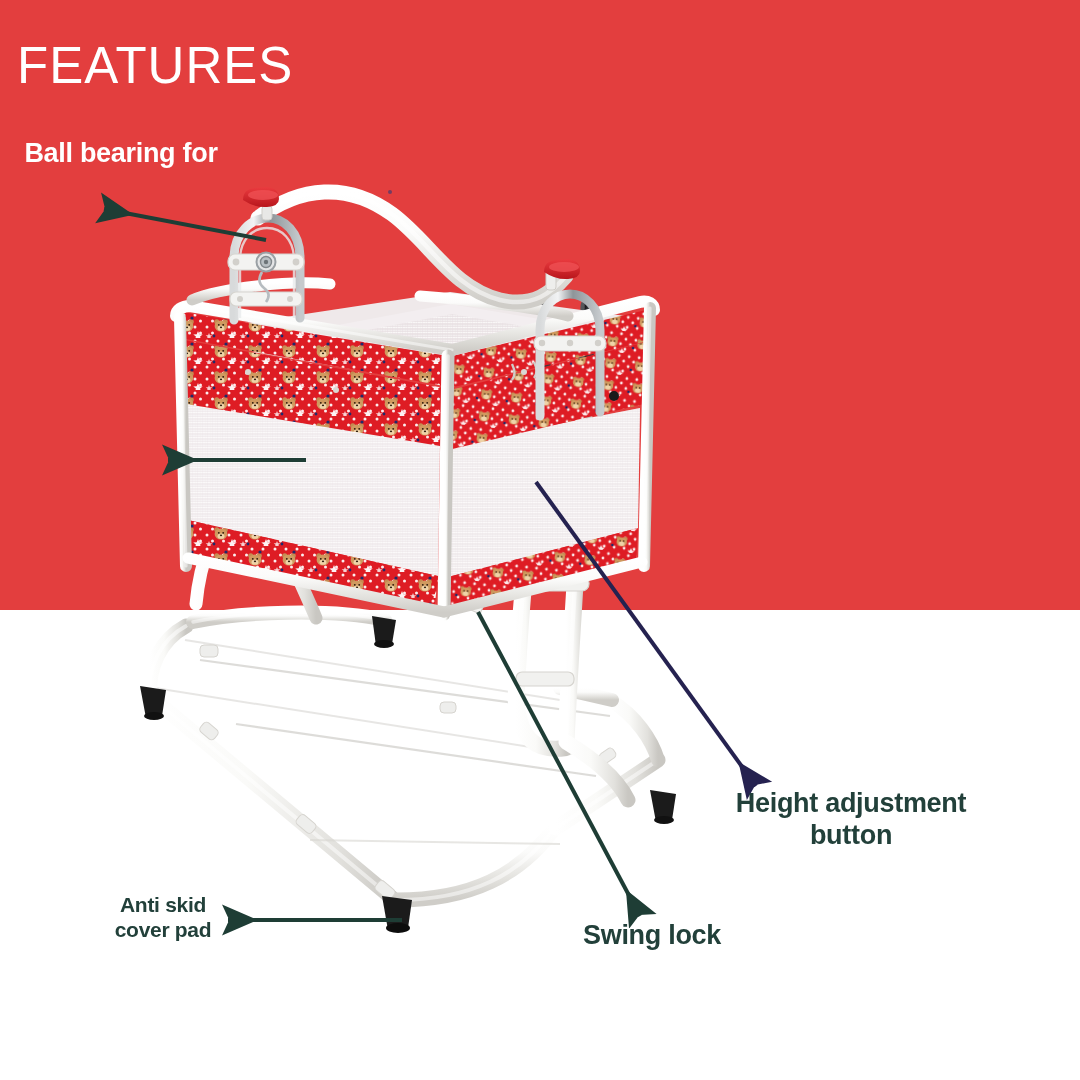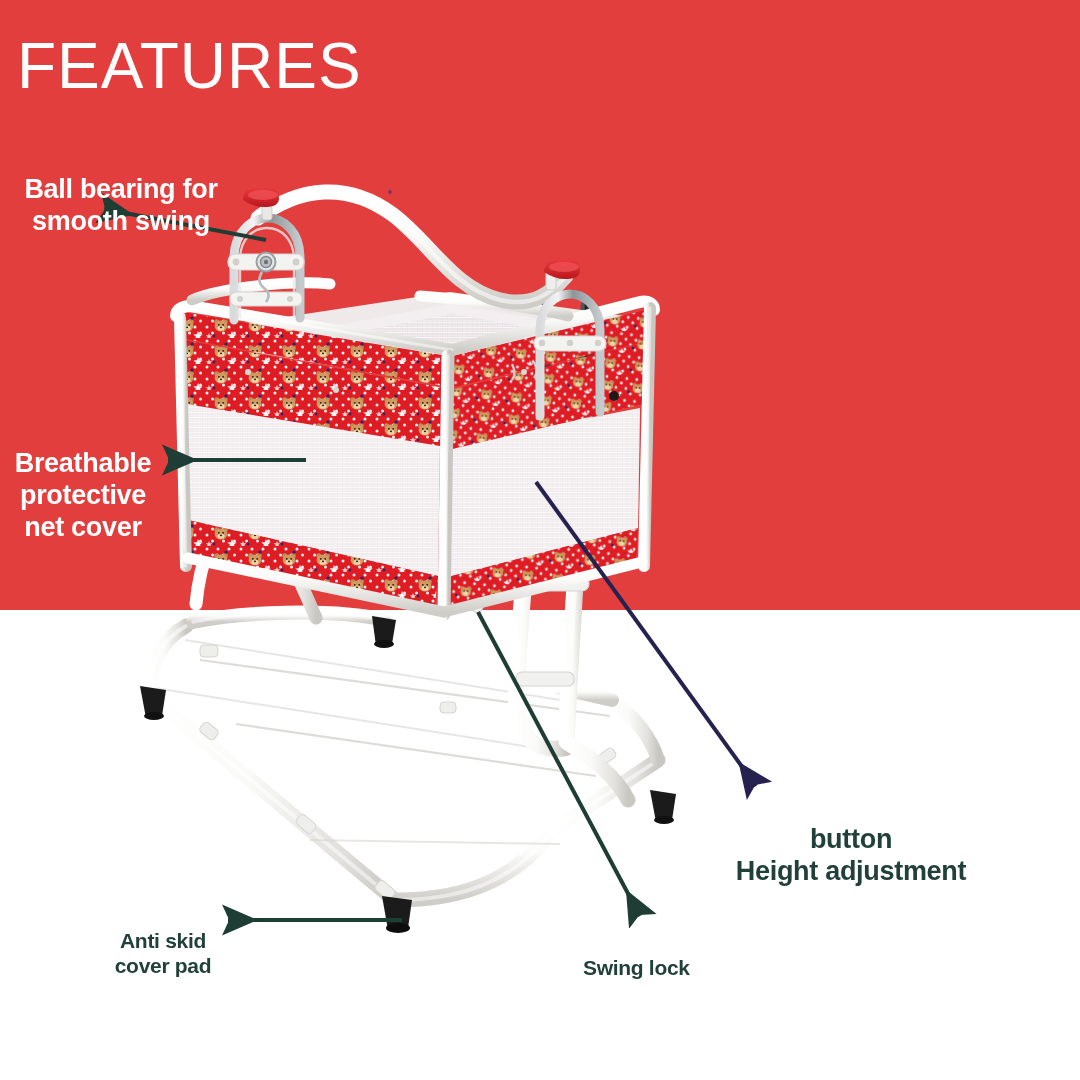--- a/index.html
+++ b/index.html
@@ -25,54 +25,53 @@
   .band-white{
     position:absolute; left:0; top:610px;
     width:1080px; height:470px;
     background:#ffffff;
   }
 
   
   .page-title{
     position:absolute;
     left:17px; top:24px;
-    font-size:64px;
+    font-size:51px;
     line-height:84px;
     font-weight:300;
     letter-spacing:1px;
     color:#ffffff;
     white-space:nowrap;
   }
 
   
   .label{
     position:absolute;
     font-weight:bold;
     line-height:1.18;
     letter-spacing:-0.3px;
-    margin-top:36px;
   }
   .label.on-red{ color:#ffffff; }
   .label.on-white{ color:#22403A; }
 
   #label-ball{
     left:0px; top:138px; width:242px;
     text-align:center; font-size:27px;
   }
   #label-net{
     left:0px; top:412px; width:166px;
     text-align:center; font-size:27px;
   }
   #label-height{
     left:716px; top:788px; width:270px;
     text-align:center; font-size:27px;
   }
   #label-swing{
     left:583px; top:920px; width:160px;
-    text-align:left; font-size:21px;
+    text-align:left; font-size:27px;
   }
   #label-pad{
     left:68px; top:893px; width:190px;
     text-align:center; font-size:21px;
   }
 
   
   #arrows{
     position:absolute; left:0; top:0;
     width:1080px; height:1080px;
@@ -401,32 +400,26 @@
 
     <line x1="478" y1="612" x2="640" y2="916" stroke="#1E3D35" stroke-width="4" marker-end="url(#ahGreen)"></line>
 
     <line x1="402" y1="920" x2="228" y2="920" stroke="#1E3D35" stroke-width="4" marker-end="url(#ahGreen)"></line>
   </svg>
 
   <div class="page-title">FEATURES</div>
 
   <div class="label on-red" id="label-ball">
     <div>Ball bearing for</div>
-    <div>smooth swing</div>
   </div>
 
-  <div class="label on-red" id="label-net">
-    <div>Breathable</div>
-    <div>protective</div>
-    <div>net cover</div>
-  </div>
 
   <div class="label on-white" id="label-height">
+    <div>Height adjustment</div>
     <div>button</div>
-    <div>Height adjustment</div>
   </div>
 
   <div class="label on-white" id="label-swing">
     <div>Swing lock</div>
   </div>
 
   <div class="label on-white" id="label-pad">
     <div>Anti skid</div>
     <div>cover pad</div>
   </div>

